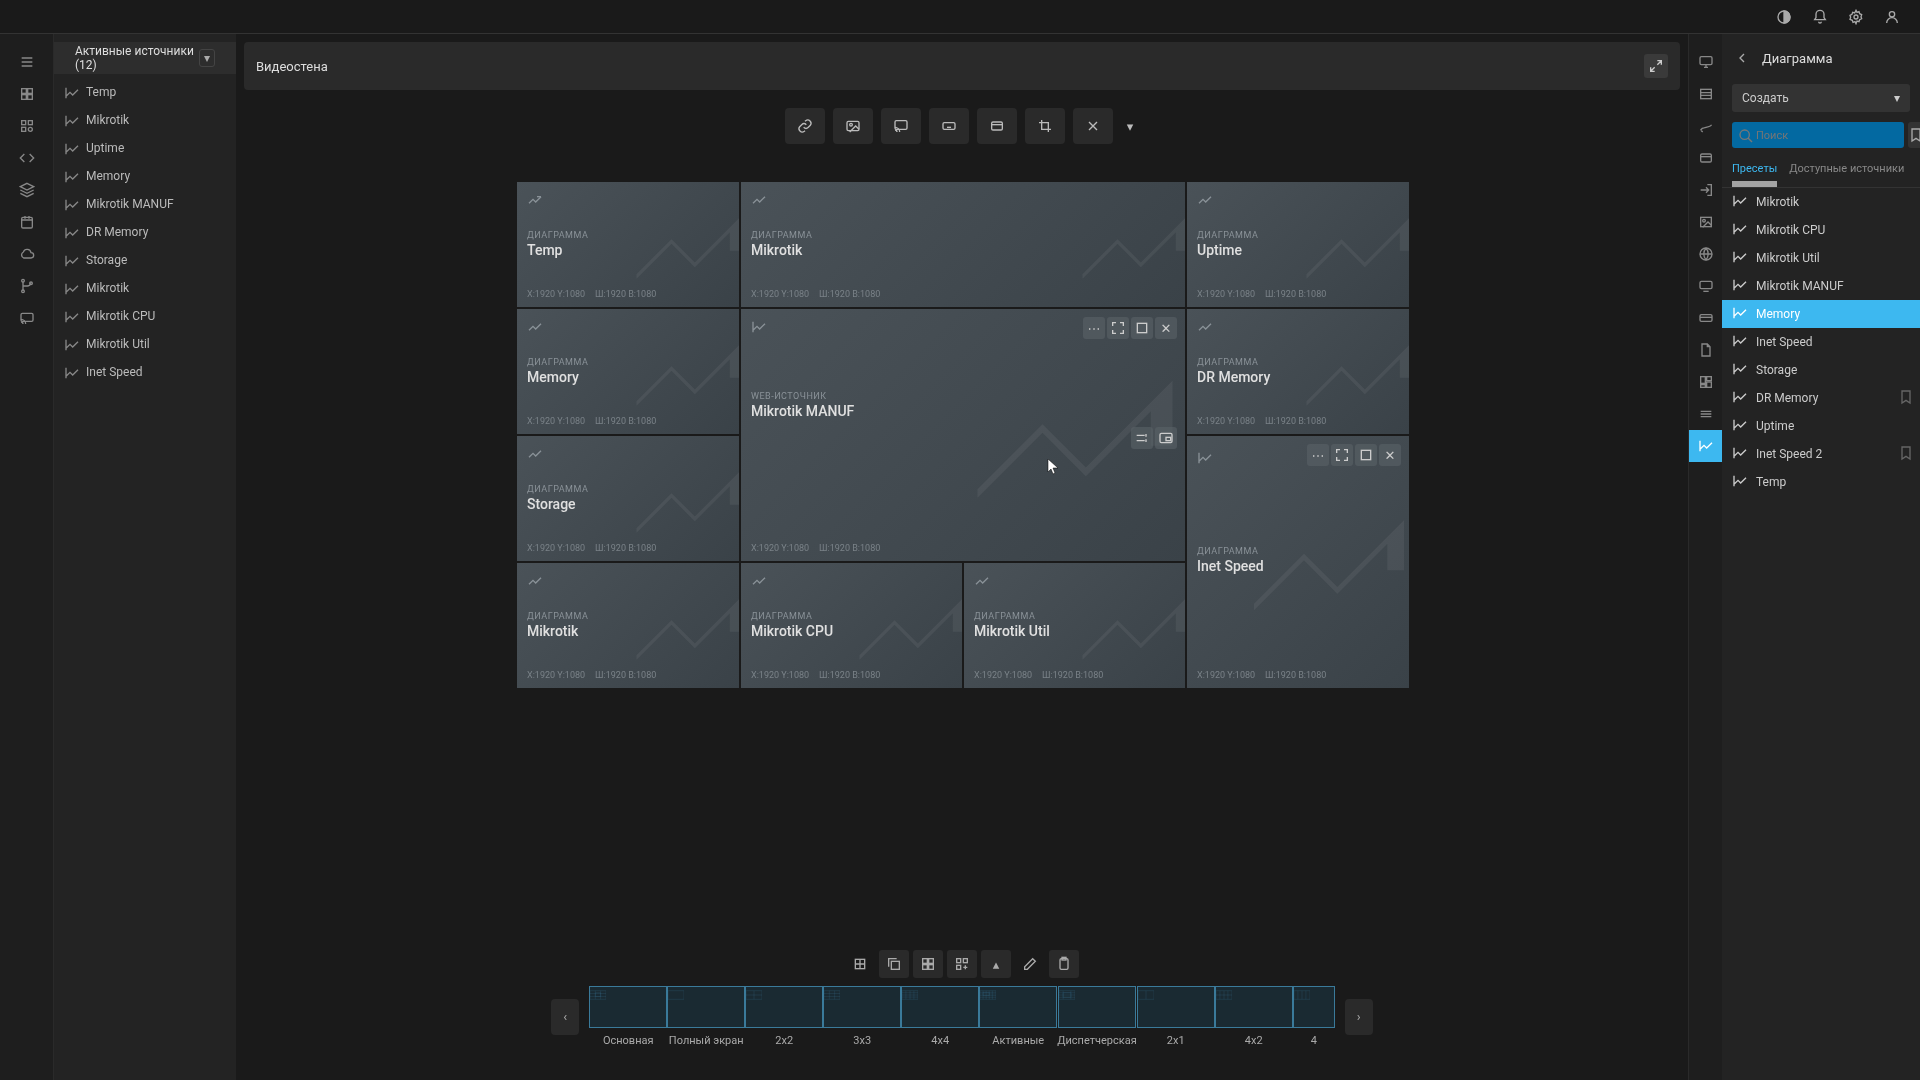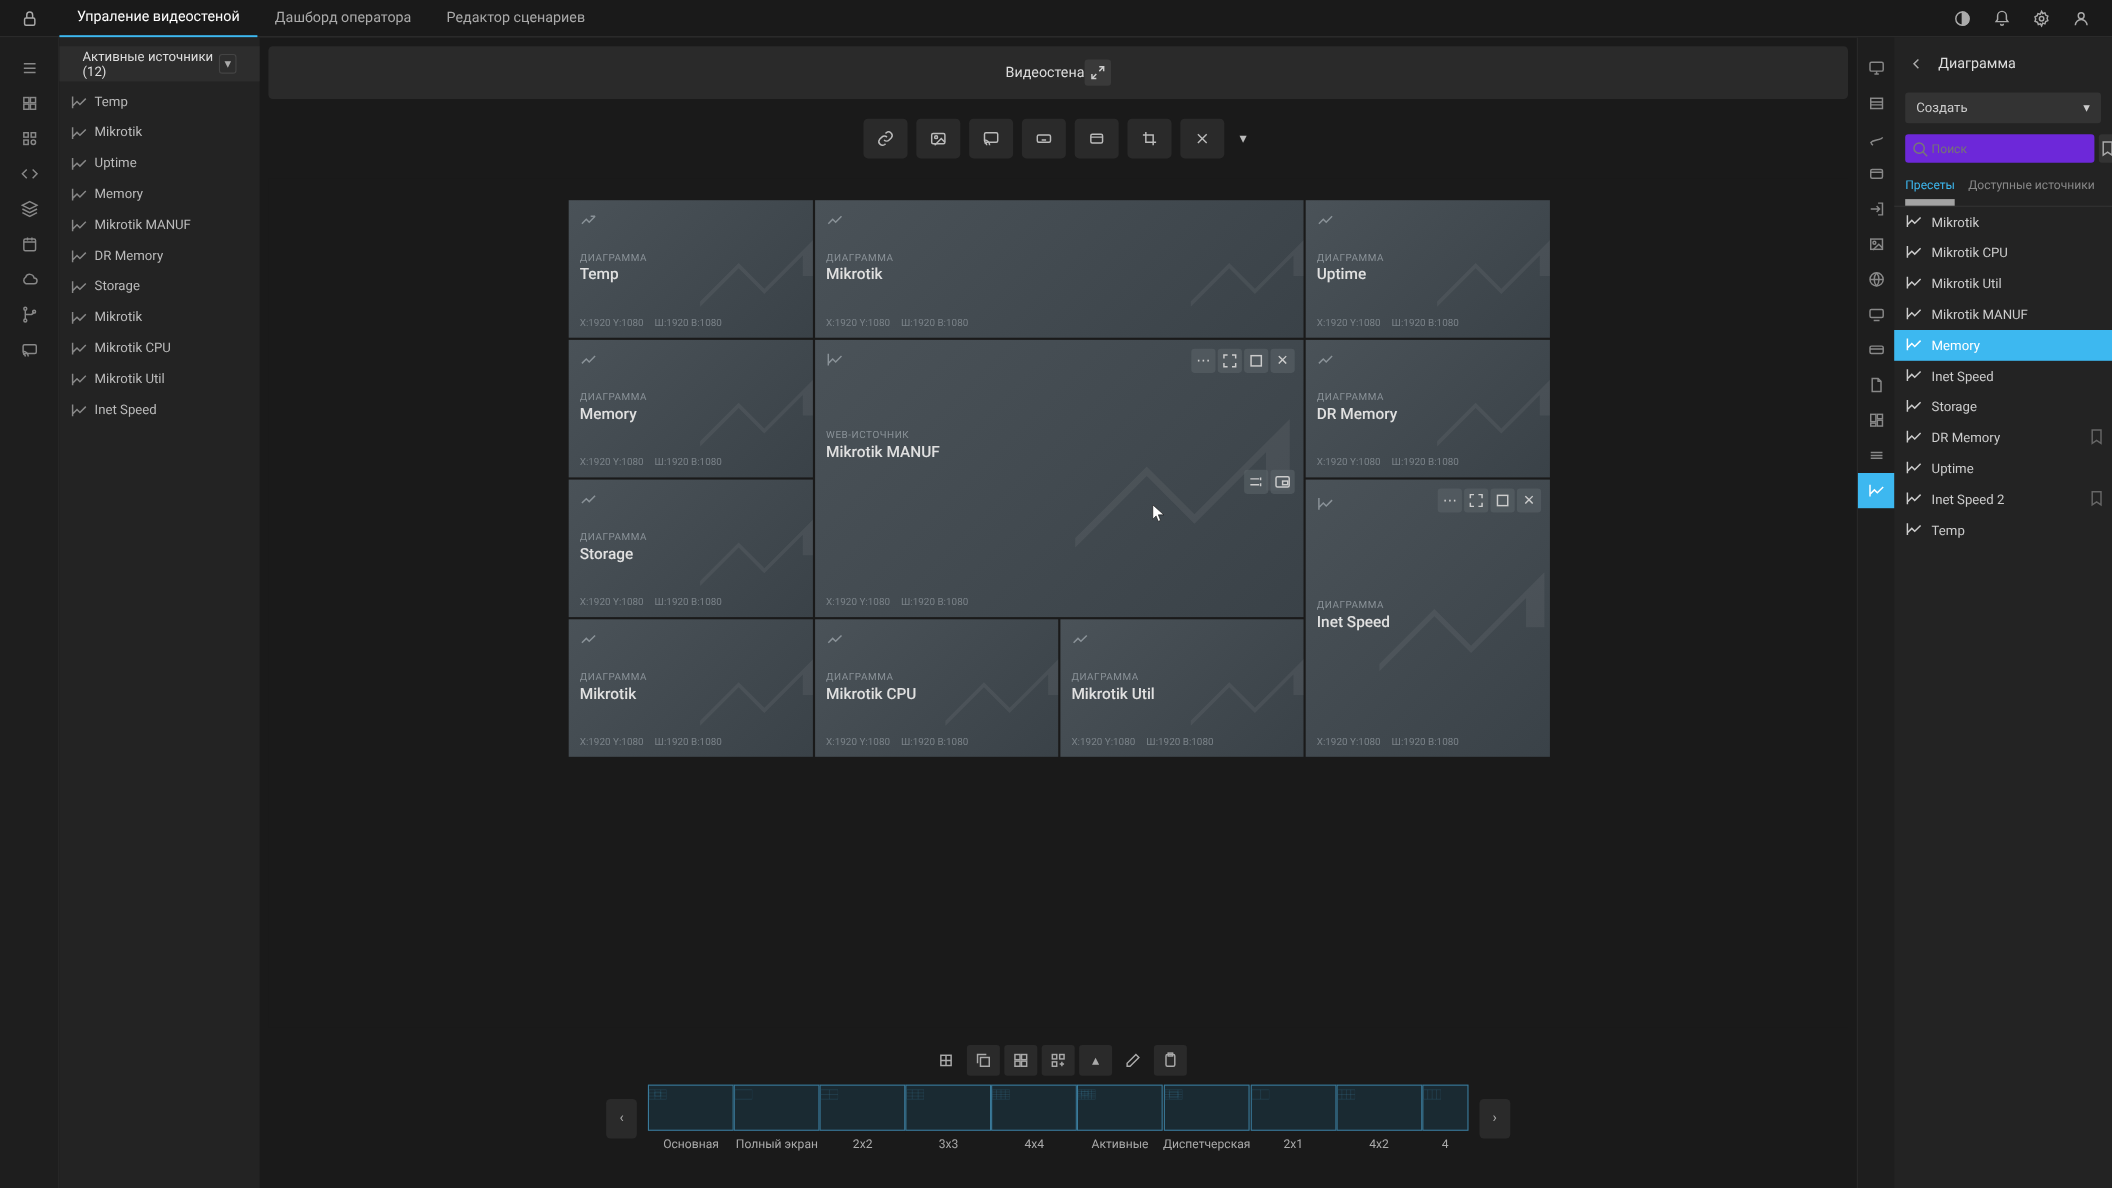--- a/index.html
+++ b/index.html
@@ -13,21 +13,21 @@
 .topbar-icon{width:32px;height:32px;display:flex;align-items:center;justify-content:center;color:#aaa;cursor:pointer}
 .main{display:flex;height:calc(100% - 34px)}
 .iconbar{width:54px;background:#1e1e1e;border-right:1px solid #2a2a2a;display:flex;flex-direction:column;padding-top:12px}
 .iconbar-item{width:54px;height:32px;display:flex;align-items:center;justify-content:center;color:#888;cursor:pointer}
 .sidebar{width:182px;background:#232323;display:flex;flex-direction:column}
 .sidebar-header{height:32px;background:#2d2d2d;display:flex;align-items:center;padding:0 21px;font-size:12px;color:#ddd;justify-content:space-between;margin:8px 0 4px}
 .chev{width:18px;height:18px;display:flex;align-items:center;justify-content:center;border:1px solid #444;border-radius:3px;color:#aaa}
 .source-item{height:28px;display:flex;align-items:center;padding:0 10px;gap:8px;cursor:pointer;font-size:12px;color:#bbb}
 .chart-icon-sm{width:14px;height:14px;color:#888}
 .center{flex:1;display:flex;flex-direction:column;padding:8px;gap:8px}
-.center-header{height:48px;background:#2a2a2a;border-radius:4px;display:flex;align-items:center;padding:0 12px;justify-content:center}
+.center-header{height:48px;background:#2a2a2a;border-radius:4px;display:flex;align-items:center;padding:0 12px;justify-content:space-between}
 .center-title{font-size:13px;color:#ddd}
 .expand-btn{width:24px;height:24px;display:flex;align-items:center;justify-content:center;background:#3a3a3a;border-radius:3px;cursor:pointer}
 .toolbar{height:36px;display:flex;align-items:center;justify-content:center;gap:8px;margin:10px 0}
 .tool-group{display:flex;gap:4px;background:#2a2a2a;border-radius:4px;padding:2px}
 .tool-btn{width:36px;height:32px;display:flex;align-items:center;justify-content:center;color:#bbb;cursor:pointer;border-radius:3px}
 .wall{flex:1;position:relative;background:#1a1a1a;padding:20px 40px}
 .tile{background:linear-gradient(135deg,#4a5258 0%,#3a4248 100%);position:relative;padding:10px;overflow:hidden}
 .tile-icon{width:18px;height:18px;color:#8a9298}
 .tile-icon-big{width:30px;height:30px;color:#8a9298}
 .tile-sub{font-size:9px;color:#8a9298;text-transform:uppercase;margin-top:20px;letter-spacing:.5px}
@@ -48,49 +48,38 @@
 .thumb-label{font-size:11px;color:#aaa}
 .rightbar{width:34px;background:#1e1e1e;border-left:1px solid #2a2a2a;display:flex;flex-direction:column;padding-top:12px}
 .rightbar-item{width:34px;height:32px;display:flex;align-items:center;justify-content:center;color:#888;cursor:pointer}
 .rightbar-item.active{background:#3db8f0;color:#fff}
 .rightpanel{width:198px;background:#232323;display:flex;flex-direction:column}
 .rightpanel-header{height:32px;display:flex;align-items:center;padding:0 10px;gap:10px;margin-top:8px}
 .back-btn{width:20px;height:20px;display:flex;align-items:center;justify-content:center;cursor:pointer;color:#aaa}
 .rp-title{font-size:13px;color:#ddd}
 .create-btn{margin:10px;height:28px;background:#333;border-radius:3px;display:flex;align-items:center;justify-content:space-between;padding:0 10px;cursor:pointer;font-size:12px;color:#ccc}
 .search-row{margin:0 10px 8px;display:flex;gap:4px}
-.search-input{flex:1;height:26px;background:#6d28d9;border:none;border-radius:3px;padding:0 8px 0 24px;color:#ccc;font-size:11px}
+.search-input{flex:1;height:26px;background:#0369a1;border:none;border-radius:3px;padding:0 8px 0 24px;color:#ccc;font-size:11px}
 .search-wrap{position:relative;flex:1}
 .search-wrap .sicon{position:absolute;left:6px;top:6px;color:#777}
 .mini-btn{width:26px;height:26px;background:#333;border-radius:3px;display:flex;align-items:center;justify-content:center;cursor:pointer;color:#aaa;font-size:10px}
 .rp-tabs{display:flex;padding:0 10px;border-bottom:1px solid #333;gap:12px}
 .rp-tab{padding:6px 0;font-size:11px;color:#888;cursor:pointer}
 .rp-tab.active{color:#3db8f0;border-bottom:6px solid #a3a3a3}
 .preset-item{height:28px;display:flex;align-items:center;padding:0 10px;gap:8px;cursor:pointer;font-size:12px;color:#ccc;justify-content:space-between}
 .preset-item.selected{background:#3db8f0;color:#fff}
 .preset-left{display:flex;align-items:center;gap:8px}
 .bookmark-sm{color:#666;width:12px}
 svg{width:16px;height:16px}
 .cursor{position:absolute;left:824px;top:437px;pointer-events:none}
 </style>
 </head>
 <body>
 
 <div class="topbar">
-  <div class="topbar-left">
-    <div class="lock-icon">
-        <svg viewBox="0 0 24 24" fill="none" stroke="currentColor" stroke-width="2">
-          <rect x="5" y="11" width="14" height="10" rx="2"></rect>
-          <path d="M8 11V7a4 4 0 018 0v4"></path>
-        </svg>
-      </div>
-    <div class="tab active">Упраление видеостеной</div>
-    <div class="tab">Дашборд оператора</div>
-    <div class="tab">Редактор сценариев</div>
-  </div>
   <div class="topbar-right">
     <div class="topbar-icon">
         <svg viewBox="0 0 24 24" fill="none" stroke="currentColor" stroke-width="2">
           <circle cx="12" cy="12" r="9"></circle>
           <path d="M12 3a9 9 0 010 18z" fill="currentColor"></path>
         </svg>
       </div>
     <div class="topbar-icon">
         <svg viewBox="0 0 24 24" fill="none" stroke="currentColor" stroke-width="2">
           <path d="M6 8a6 6 0 0112 0v5l2 3H4l2-3V8z"></path>

